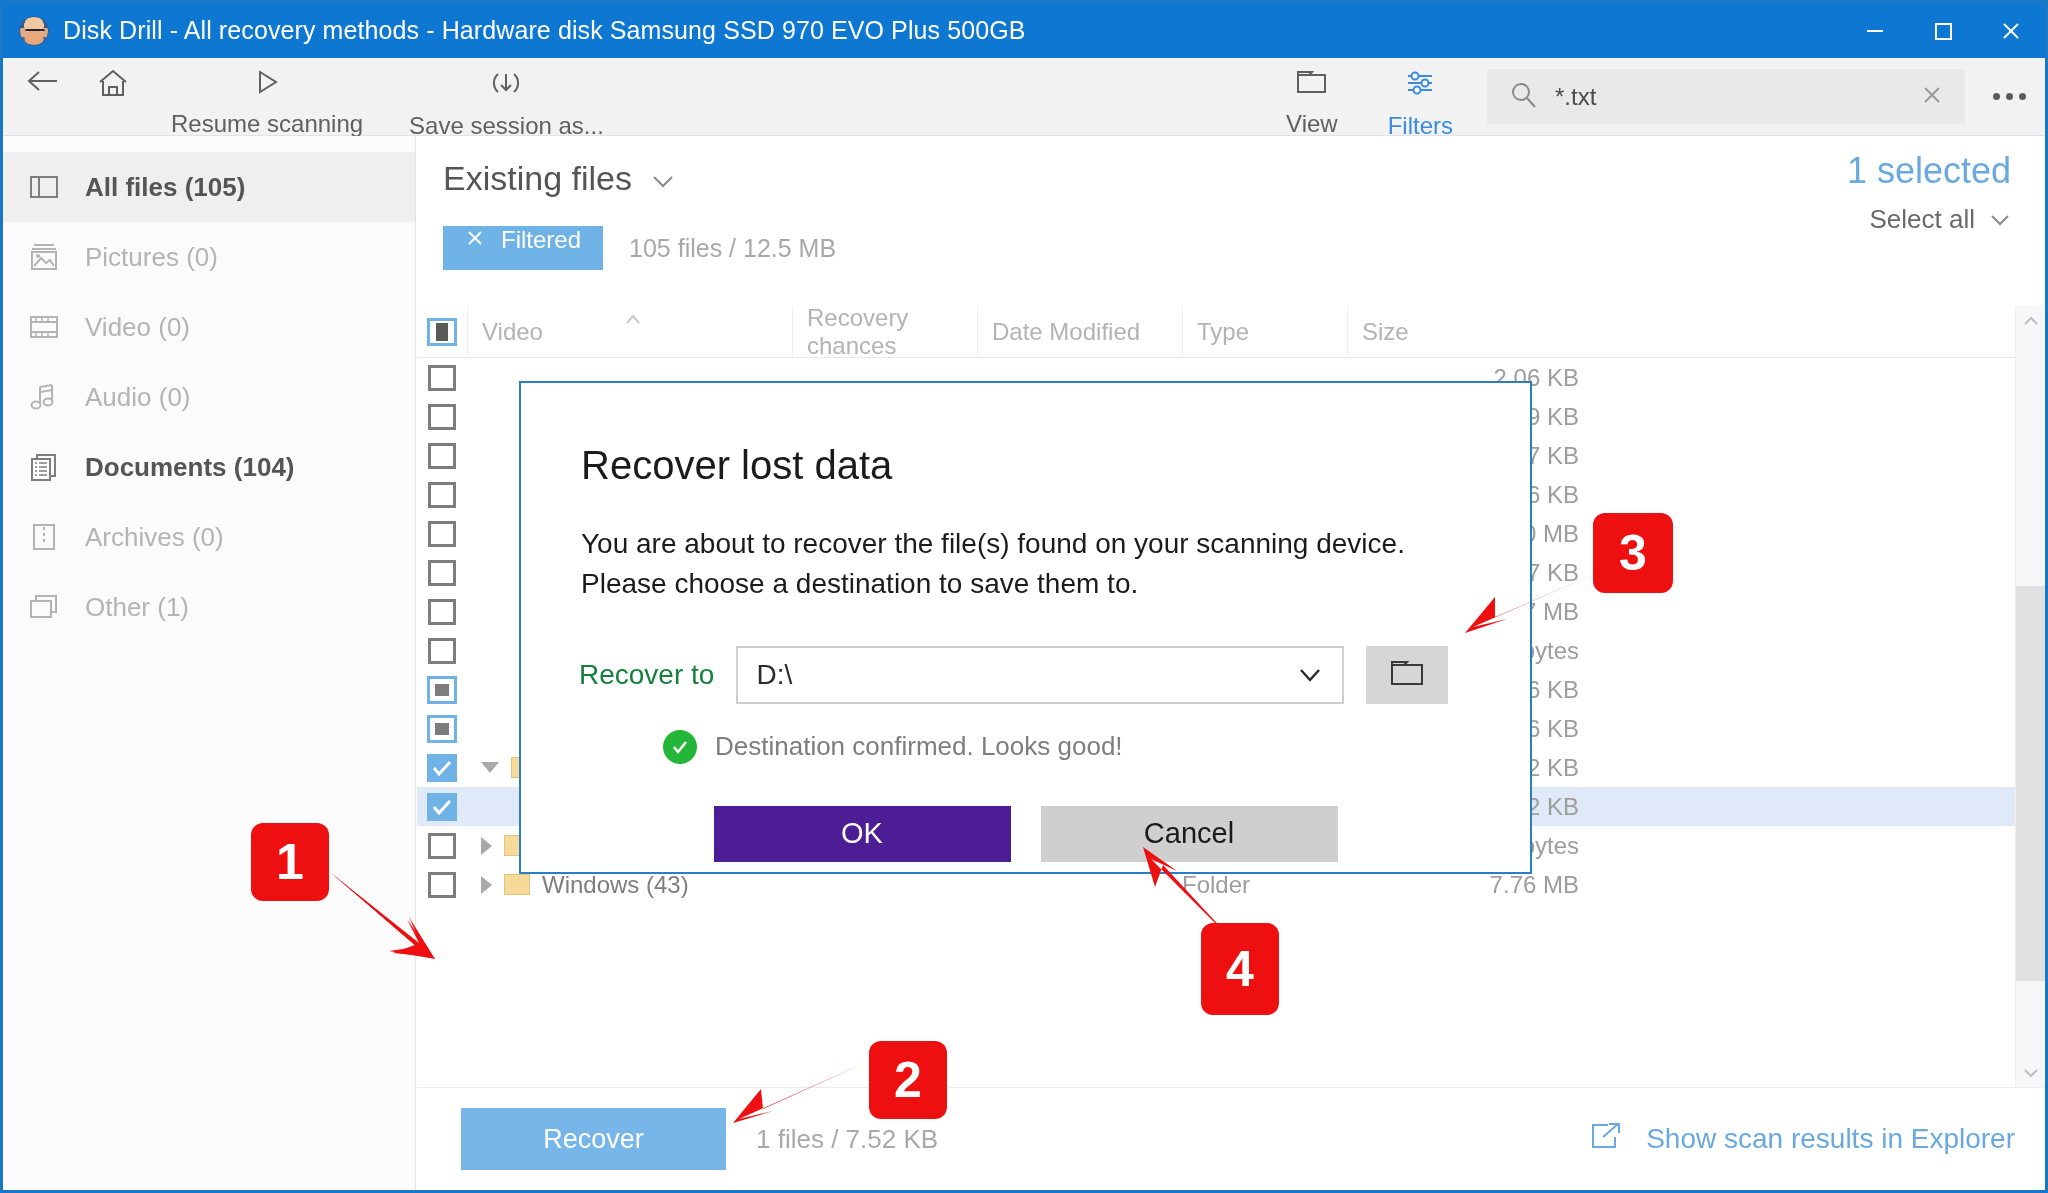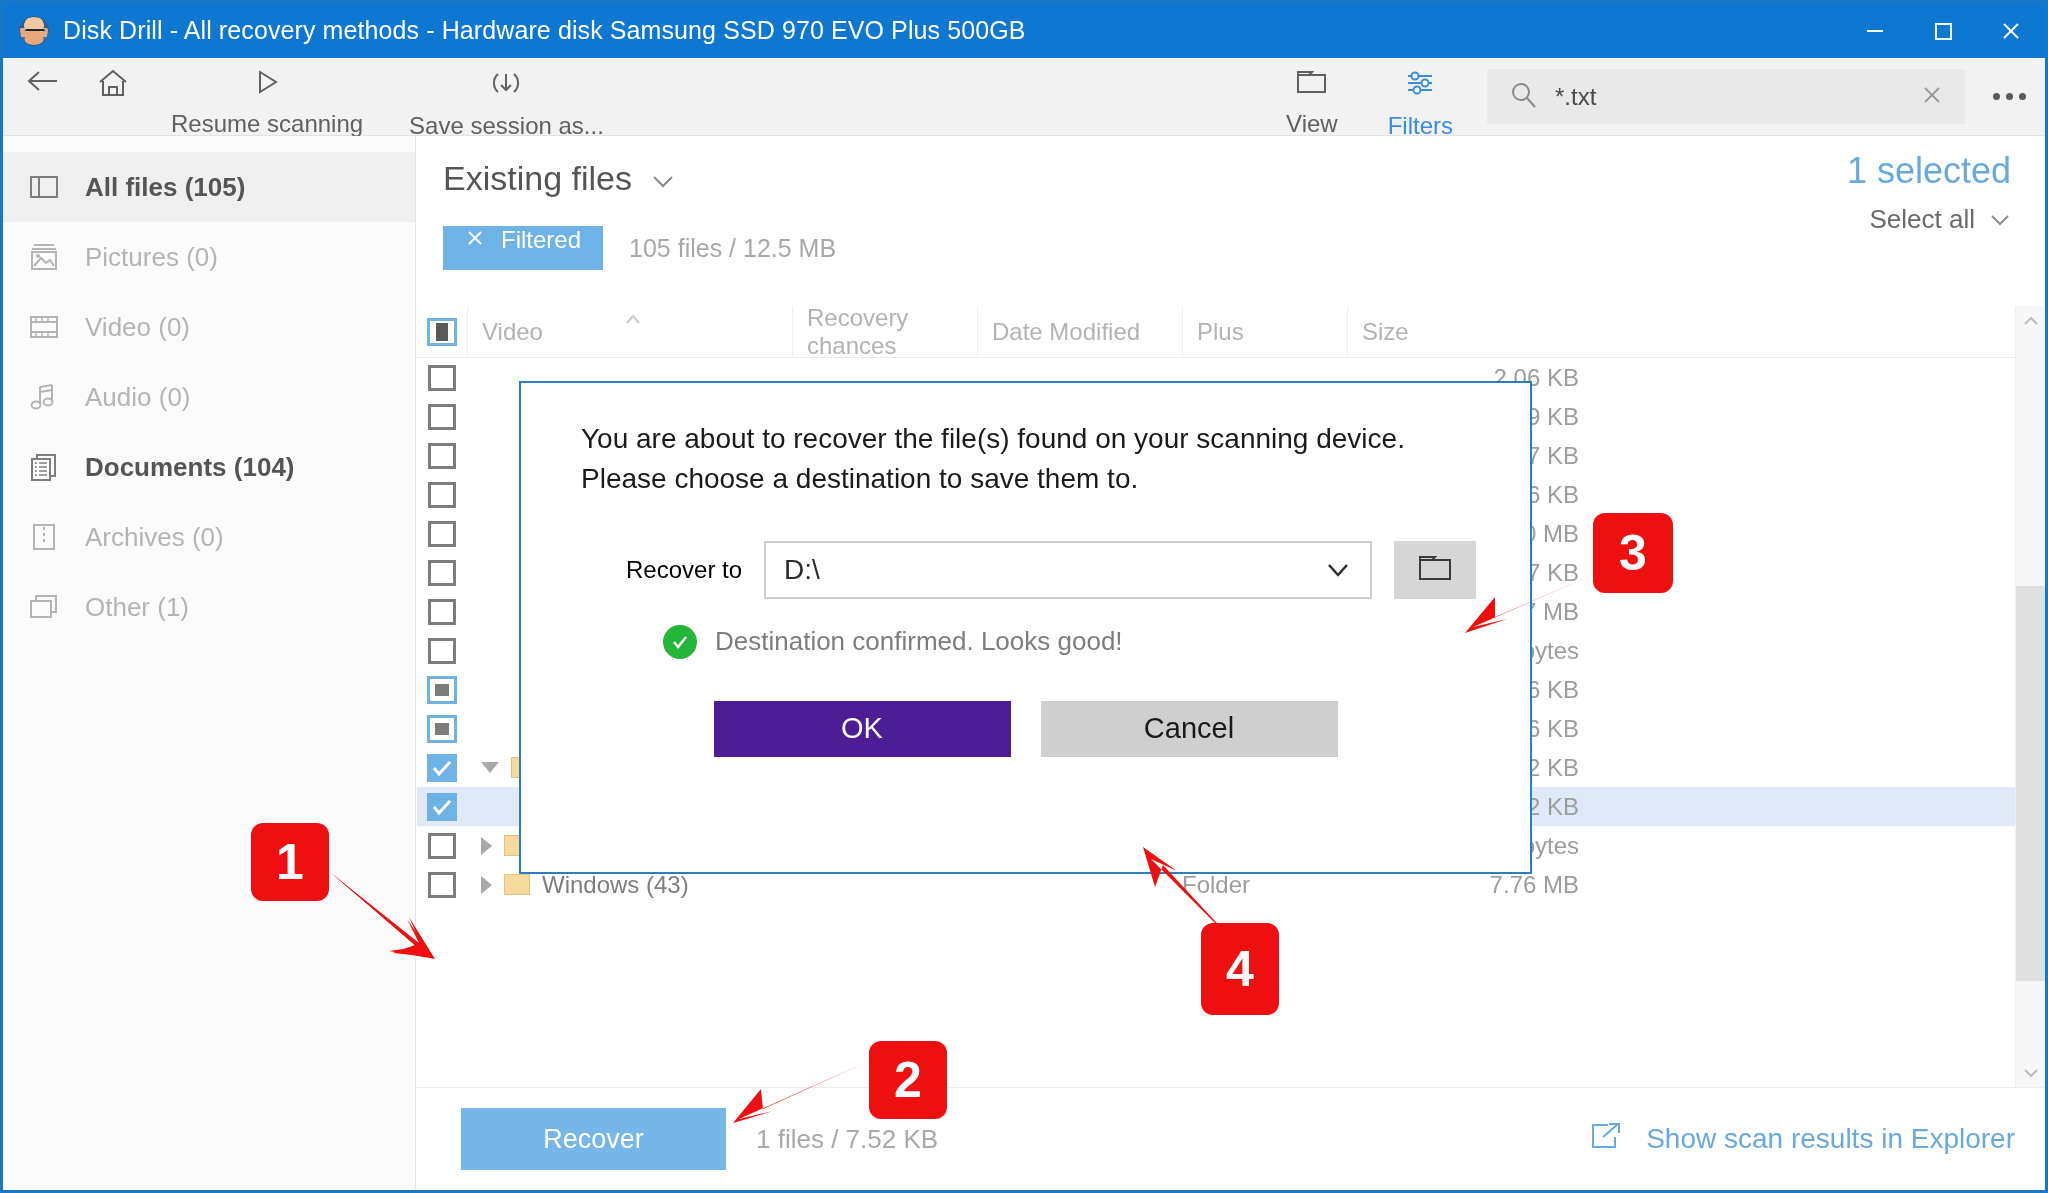--- a/index.html
+++ b/index.html
@@ -223,21 +223,21 @@
     background: #ffffff; border: 2px solid #2a7ec4;
     z-index: 30;
   }
   .modal h1 { font-size: 40px; font-weight: normal; color: #1b1b1b; margin: 60px 0 0 60px; }
   .modal p {
     font-size: 28px; color: #1b1b1b; margin: 36px 60px 0 60px; line-height: 1.42;
   }
   .recover-to-row {
     display: flex; align-items: center; margin: 42px 0 0 58px; gap: 22px;
   }
-  .rt-label { font-size: 24px; color: #000000; white-space: nowrap; margin-left: 47px; }
+  .rt-label { font-size: 28px; color: #15803d; white-space: nowrap; }
   .rt-select {
     width: 608px; height: 58px; border: 2px solid #cfcfcf; background: #ffffff;
     display: flex; align-items: center; padding: 0 18px; font-size: 28px; color: #2b2b2b;
   }
   .rt-select .caret { margin-left: auto; color: #2b2b2b; }
   .rt-browse {
     width: 82px; height: 58px; background: #d6d6d6; border: none;
     display: flex; align-items: center; justify-content: center;
   }
   .confirm-row {
@@ -527,21 +527,21 @@
             </svg>
         </span>
       </div>
       <div class="th chances">
         <span>Recovery chances</span>
       </div>
       <div class="th date">
         <span>Date Modified</span>
       </div>
       <div class="th type">
-        <span>Plus</span>
+        <span>Type</span>
       </div>
       <div class="th size">
         <span>Size</span>
       </div>
     </div>
 
     <div class="tbody" id="tbody">
         <div class="row">
           <div class="cell c-cb">
             <span class="cb"></span>
@@ -853,20 +853,21 @@
           <polyline points="20,5 5,5 5,27 27,27 27,17" fill="none" stroke="#6aa9e0" stroke-width="2"></polyline>
           <line x1="15" y1="17" x2="30" y2="4" stroke="#6aa9e0" stroke-width="2"></line>
           <polyline points="21,4 31,4 31,13" fill="none" stroke="#6aa9e0" stroke-width="2"></polyline>
         </svg>
       </span>
       <span>Show scan results in Explorer</span>
     </div>
   </div>
 
   <div class="modal">
+    <h1>Recover lost data</h1>
     <p>You are about to recover the file(s) found on your scanning device. Please choose a destination to save them to.</p>
 
     <div class="recover-to-row">
       <div class="rt-label">Recover to</div>
       <div class="rt-select">
         <span>D:\</span>
         <span class="caret">
           <svg width="28" height="20" viewBox="0 0 28 20">
               <polyline points="5,6 14,16 23,6" fill="none" stroke="#2b2b2b" stroke-width="2.5"></polyline>
             </svg>

